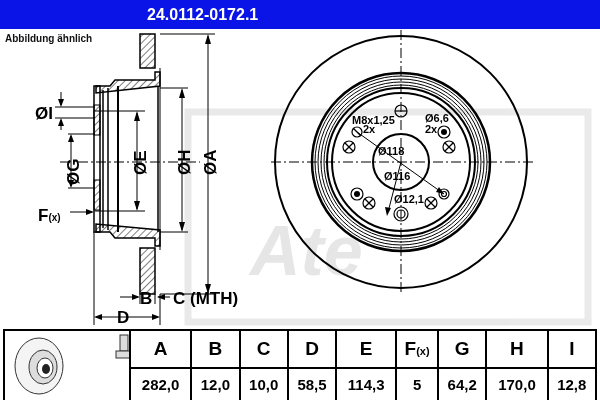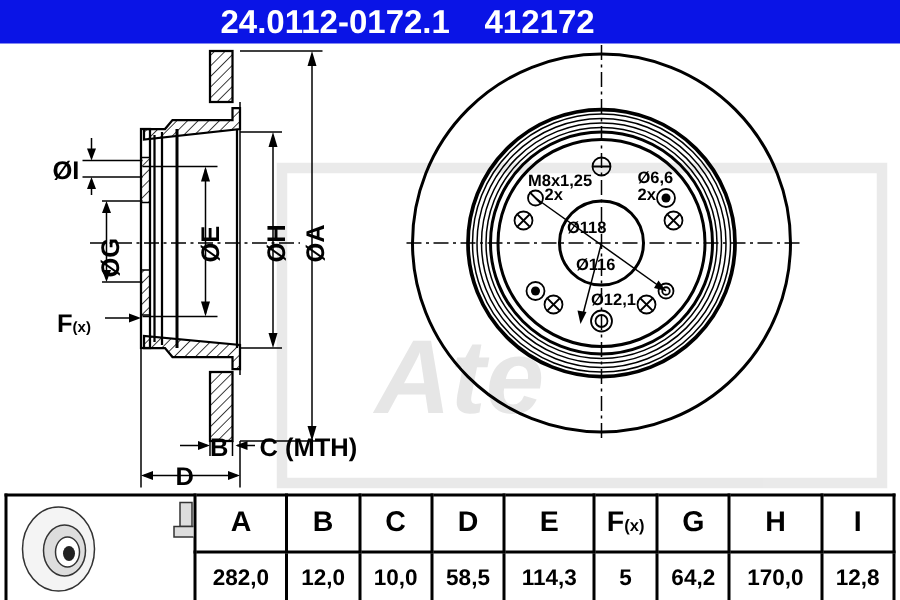--- a/index.html
+++ b/index.html
@@ -1,36 +1,36 @@
 <!DOCTYPE html>
 <html><head>
 <meta charset="utf-8">
 <style>
   html, body { margin:0; padding:0; }
   body { width:600px; height:400px; background:#fff; position:relative; overflow:hidden; font-family:"Liberation Sans", sans-serif; }
   .header { position:absolute; left:0; top:0; width:600px; height:29px; background:#0a14e6; color:#fff; }
-  .header span { position:absolute; top:1px; font-size:22px; font-weight:bold; line-height:27px; }
+  .header span { position:absolute; top:1px; font-size:16px; font-weight:bold; line-height:27px; }
   .subtitle { position:absolute; left:5px; top:33px; font-size:10px; font-weight:bold; line-height:12px; color:#111; }
   .drawing { position:absolute; left:0; top:29px; width:600px; height:298px; }
   table.spec { position:absolute; left:3px; top:329px; width:594px; height:67px; border-collapse:collapse; }
   table.spec td { border:2px solid #000; text-align:center; font-weight:bold; padding:0; }
   table.spec tr.hdr td { font-size:19px; height:33px; }
   table.spec tr.val td { font-size:15px; height:30px; }
   td.img { width:124px; position:relative; }
   .fx small { font-size:11px; }
 </style>
 </head>
 <body>
 
 <div class="header">
   <span style="left:147px">24.0112-0172.1</span>
-  <span style="left:323px">412172</span>
 </div>
 
 <div class="subtitle">
+  <div>Abbildung ähnlich</div>
 </div>
 
 <svg class="drawing" width="600" height="298" viewBox="0 29 600 298">
   <defs>
     <pattern id="hatch" width="5" height="5" patternUnits="userSpaceOnUse" patternTransform="rotate(45)">
       <line x1="0" y1="0" x2="0" y2="5" stroke="#000" stroke-width="1"></line>
     </pattern>
   </defs>
 
   <g opacity="0.18">

